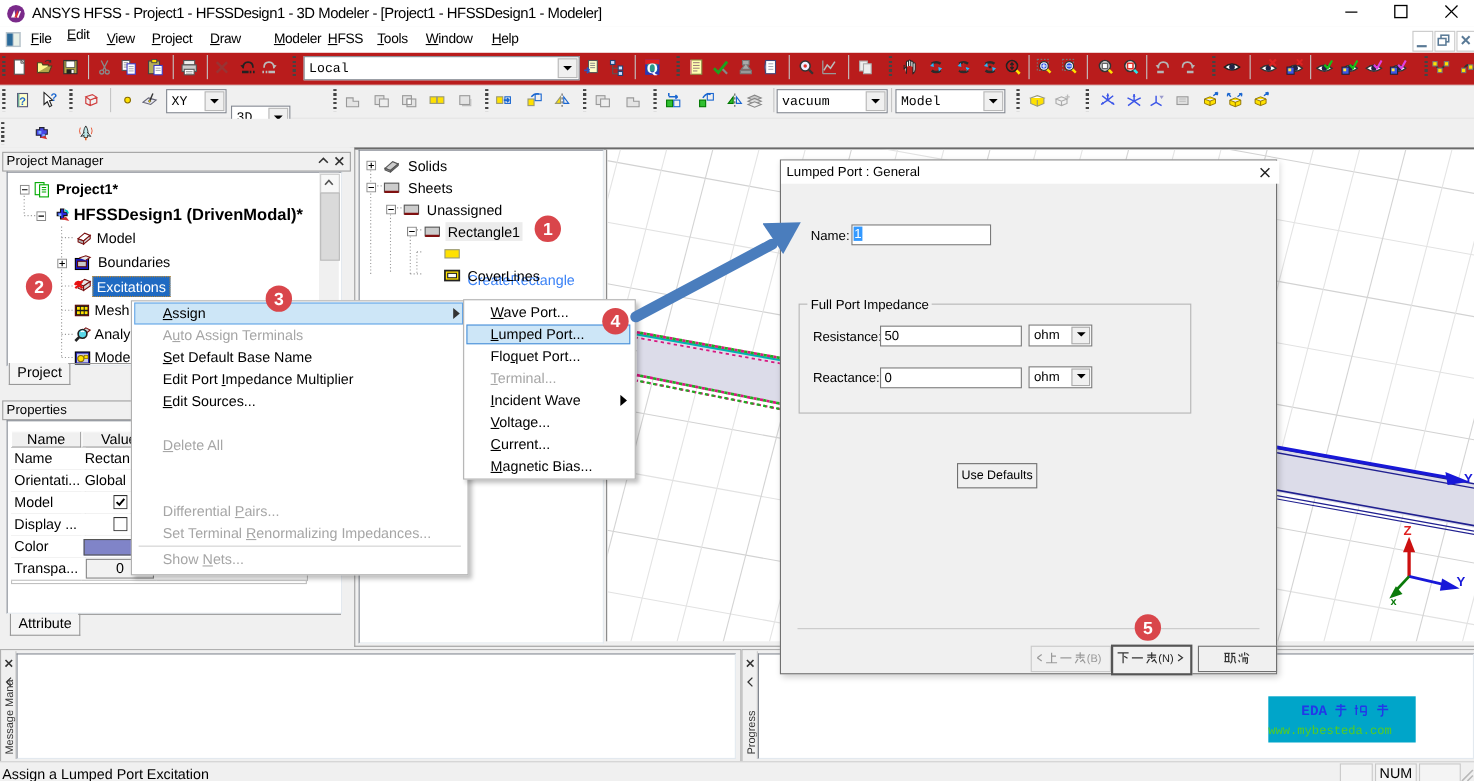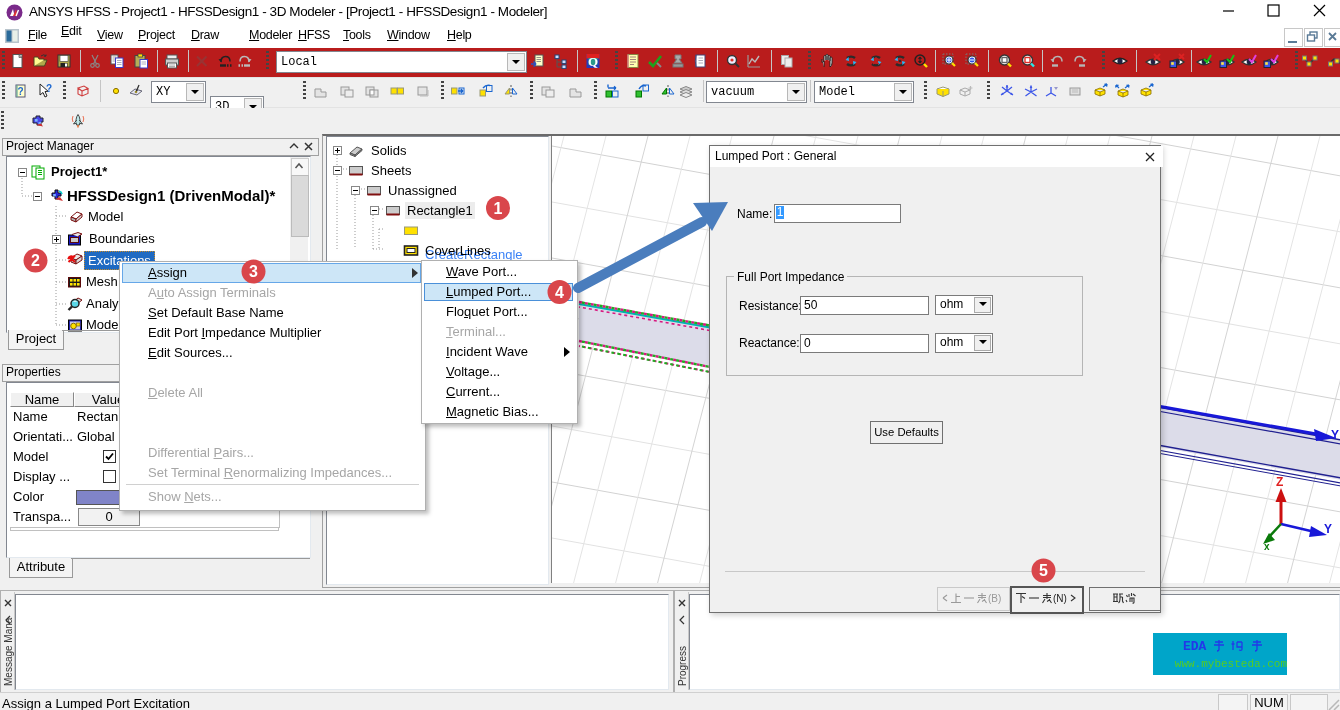--- a/index.html
+++ b/index.html
@@ -9,21 +9,21 @@
   .sunken{border-top:1px solid #828790;border-left:1px solid #828790;
           border-right:1px solid #e3e9ef;border-bottom:1px solid #e3e9ef;background:#fff;}
   .ptitle{background:#f0f0f0;border:1px solid #a0a0a0;font-size:12px;color:#000;}
   .tb{display:flex;align-items:center;}
   .combo{background:#fff;border:1px solid #828790;height:20px;display:flex;align-items:center;
          font-family:"Liberation Mono",monospace;font-size:12px;}
   .combo .cbtn{position:absolute;right:1px;top:1px;bottom:1px;width:16px;background:#f0f0f0;
          border:1px solid #b8b8b8;display:flex;align-items:center;justify-content:center;}
   .arrdn{width:0;height:0;border-left:4px solid transparent;border-right:4px solid transparent;
          border-top:4px solid #000;}
-  .menu{background:#fff;border:1px solid #b0b0b0;box-shadow:3px 3px 4px rgba(0,0,0,0.25);}
+  .menu{background:#fff;border:1px solid #b0b0b0;box-shadow:3px 3px 4px rgba(0,0,0,0.25);margin-top:12px;}
   .mi{height:20px;line-height:20px;font-size:13px;color:#000;padding-left:28px;white-space:nowrap;}
   .mi.gray{color:#a6a6a6;}
   u{text-decoration:underline;}
 </style>
 </head>
 <body>
 
 <div class="abs" style="left:0;top:0;width:1340px;height:24px;background:#fff;">
   <svg class="abs" style="left:6px;top:4px;" width="17" height="17" viewBox="0 0 17 17">
     <circle cx="8.5" cy="8.5" r="8" fill="#7a2a8a"></circle>
@@ -766,21 +766,21 @@
           <g transform="translate(48,2)" stroke="#2238e8" stroke-width="1.3" fill="none">
             <path d="M2,3 H10 M1,6 H11 M6,1 V10 M6,10 Q6,12 4,12"></path>
           </g>
           <g transform="translate(66,2)" stroke="#2238e8" stroke-width="1.3" fill="none">
             <path d="M2,2 V11 M0.5,5 H3.5 M6,3 H11 M6,3 V8 H11 M11,3 V10 Q11,12 8,11"></path>
           </g>
           <g transform="translate(86,2)" stroke="#2238e8" stroke-width="1.3" fill="none">
             <path d="M2,3 H10 M1,6 H11 M6,1 V10 M6,10 Q6,12 4,12"></path>
           </g>
         </svg></div>
-      <div style="text-align:right;font-family:'Liberation Mono',monospace;font-size:11px;color:#55cc22;margin-top:1px;">www.mybesteda.com</div>
+      <div style="text-align:left;font-family:'Liberation Mono',monospace;font-size:11px;color:#55cc22;margin-top:1px;">www.mybesteda.com</div>
     </div>
   </div>
 
 <div class="abs" style="left:0;top:692px;width:1340px;height:18px;background:#f0f0f0;border-top:1px solid #d0d0d0;">
   <div class="abs" style="left:2px;top:3px;font-size:13px;">Assign a Lumped Port Excitation</div>
   <div class="abs" style="left:1218px;top:1px;width:28px;height:16px;border:1px solid #c8c8c8;background:#f4f4f4;"></div>
   <div class="abs" style="left:1250px;top:1px;width:36px;height:16px;border:1px solid #c8c8c8;background:#f4f4f4;font-size:13px;text-align:center;line-height:16px;">NUM</div>
   <div class="abs" style="left:1290px;top:1px;width:36px;height:16px;border:1px solid #c8c8c8;background:#f4f4f4;"></div>
   <svg class="abs" style="left:1328px;top:6px;" width="12" height="12" viewBox="0 0 12 12">
       <path d="M11,1 L1,11 M11,6 L6,11" stroke="#b8b8b8" stroke-width="1.5"></path>

